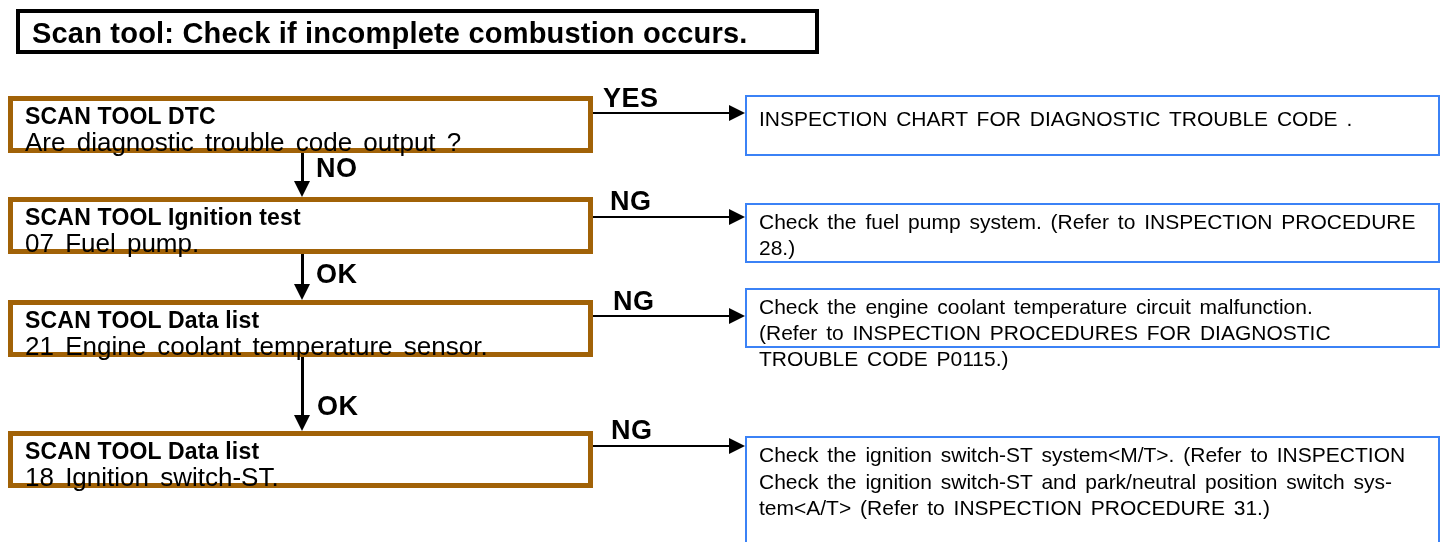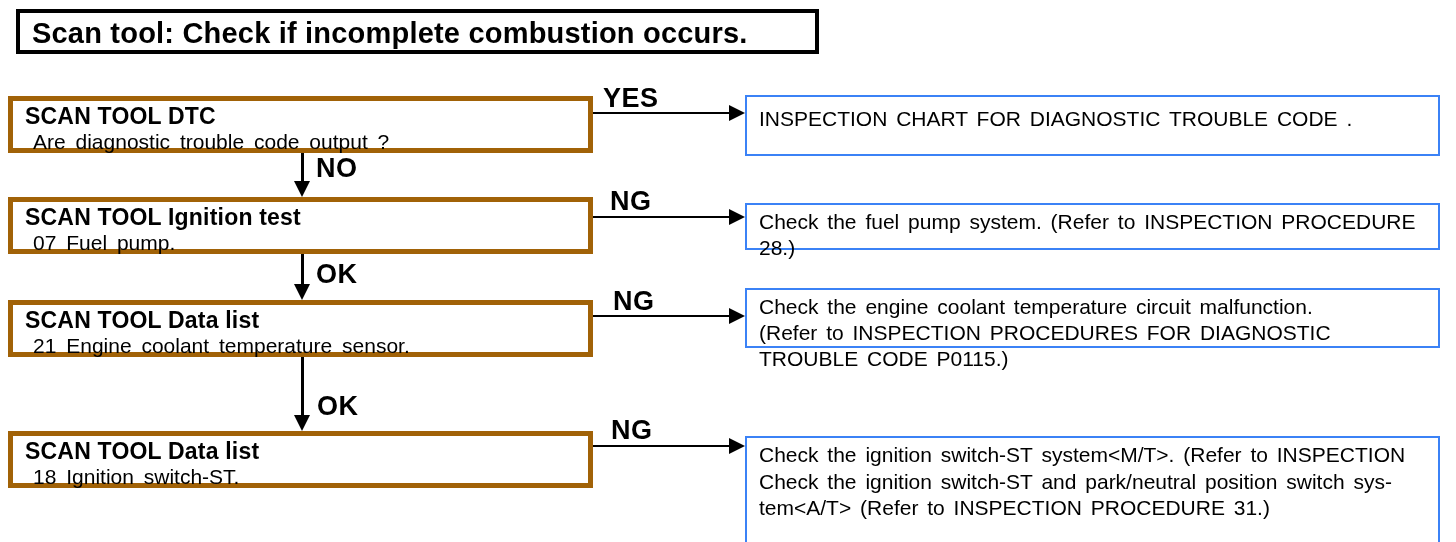--- a/index.html
+++ b/index.html
@@ -44,25 +44,24 @@
     padding: 2px 16px 0 12px;
   }
   .pbox .heading {
     font-size: 23px;
     font-weight: 700;
     line-height: 26px;
     letter-spacing: 0.2px;
     white-space: nowrap;
   }
   .pbox .detail {
-    font-size: 21px;
+    font-size: 26px;
     line-height: 26px;
     word-spacing: 4px;
     white-space: nowrap;
-    margin-left: 8px;
   }
 
   
   .rbox {
     position: absolute;
     left: 745px;
     width: 695px;
     border: 2px solid #3b82f6;
     background: #fff;
     padding: 4px 10px 0 12px;
@@ -154,21 +153,21 @@
 
   <div class="pbox" style="top:197px;">
     <div class="heading">SCAN TOOL Ignition test</div>
     <div class="detail">07 Fuel pump.</div>
   </div>
   <div class="lbl" style="left:610px; top:186px;">NG</div>
   <div class="h-arrow" style="top:209px;">
     <span class="shaft"></span>
     <span class="head"></span>
   </div>
-  <div class="rbox" style="top:203px; height:47px;">
+  <div class="rbox" style="top:203px; height:60px;">
     <div class="line">Check the fuel pump system. (Refer to INSPECTION PROCEDURE</div>
     <div class="line">28.)</div>
   </div>
   <div class="v-arrow" style="top:254px; height:46px;">
     <span class="shaft"></span>
     <span class="head"></span>
   </div>
   <div class="lbl" style="left:316px; top:259px;">OK</div>
 
   <div class="pbox" style="top:300px;">

